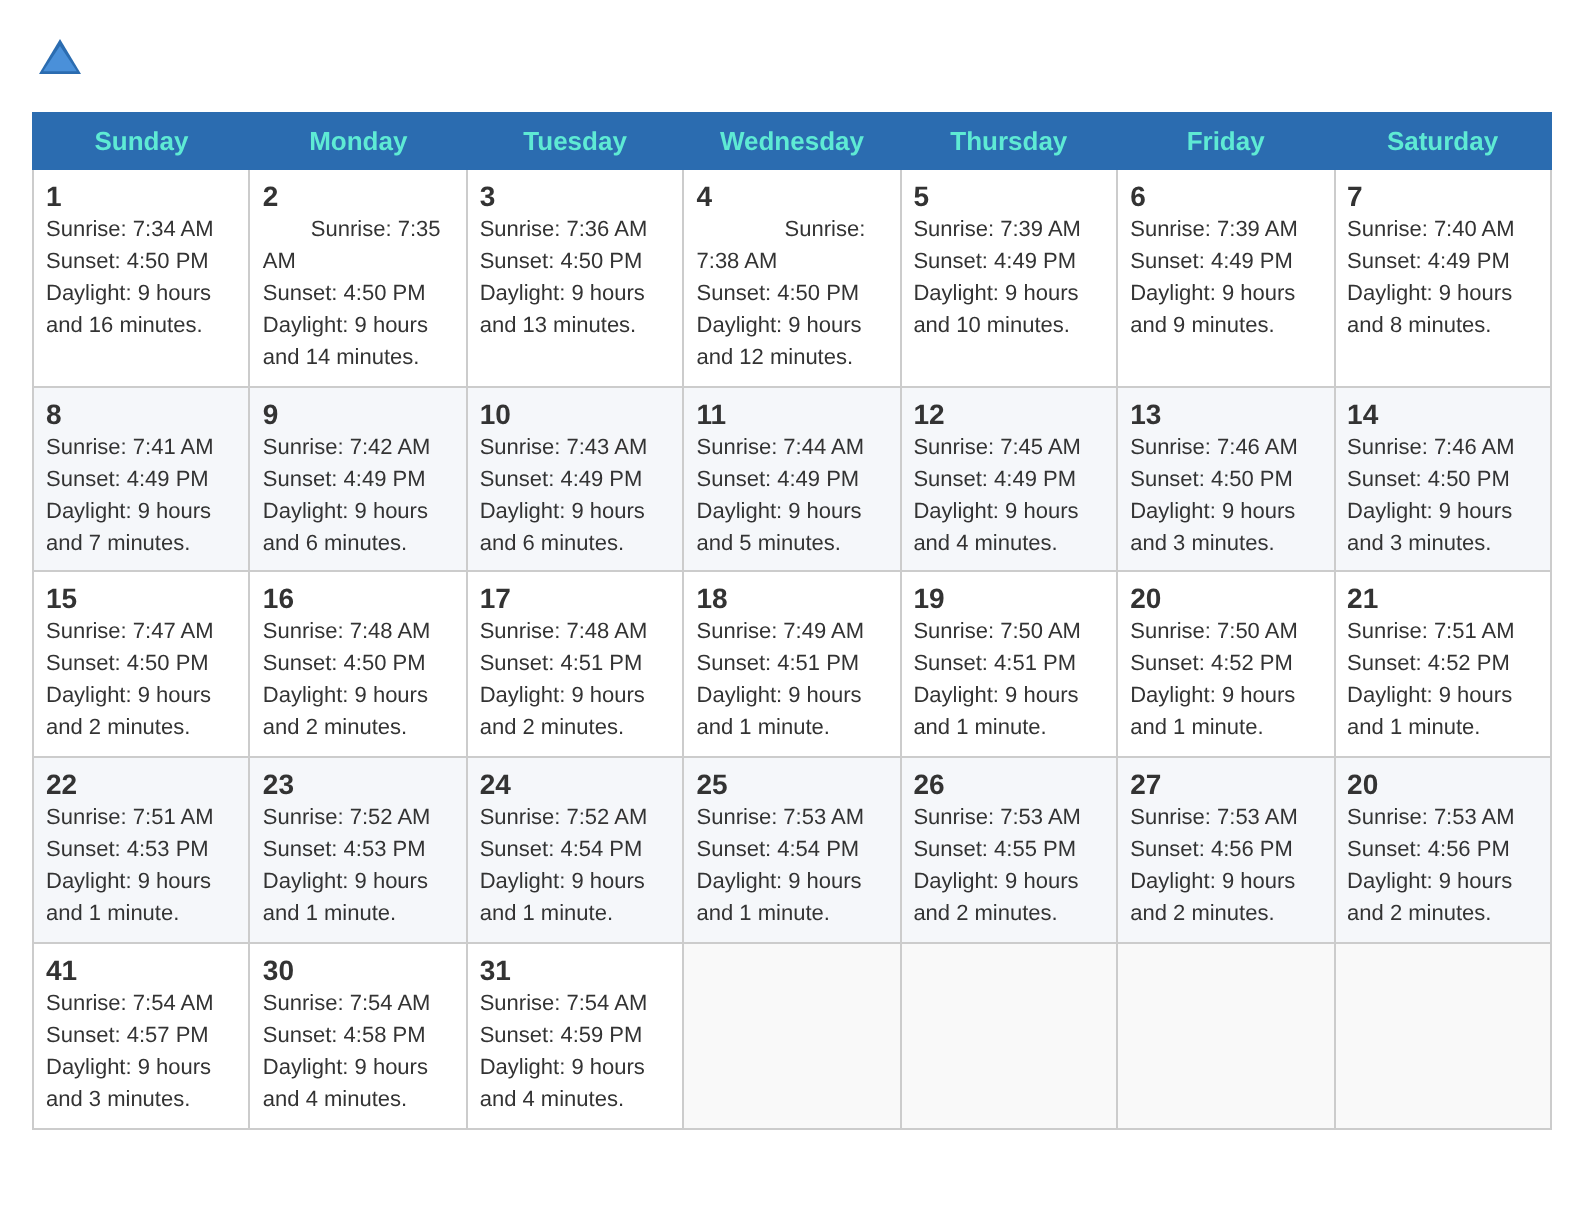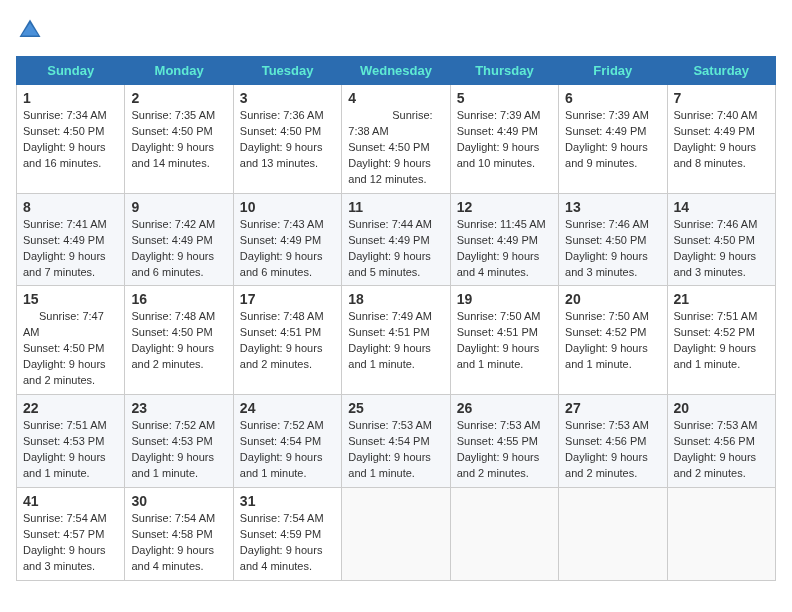--- a/index.html
+++ b/index.html
@@ -117,21 +117,21 @@
         <th>Thursday</th>
         <th>Friday</th>
         <th>Saturday</th>
       </tr>
   </thead>
   <tbody id="calendar-body">
   <tr>
         <td><span class="day-num">1</span><span class="cell-text" style="white-space: pre-line;">Sunrise: 7:34 AM
 Sunset: 4:50 PM
 Daylight: 9 hours and 16 minutes.</span></td>
-        <td><span class="day-num">2</span><span class="cell-text" style="white-space: pre-line;">Sunrise: 7:35 AM
+        <td><span class="day-num">2</span><span class="cell-text" style="white-space: pre-line; margin-left: 24px;">Sunrise: 7:35 AM
 Sunset: 4:50 PM
 Daylight: 9 hours and 14 minutes.</span></td>
         <td><span class="day-num">3</span><span class="cell-text" style="white-space: pre-line; margin-top: 44px;">Sunrise: 7:36 AM
 Sunset: 4:50 PM
 Daylight: 9 hours and 13 minutes.</span></td>
         <td><span class="day-num">4</span><span class="cell-text" style="white-space: pre-line; margin-left: 44px;">Sunrise: 7:38 AM
 Sunset: 4:50 PM
 Daylight: 9 hours and 12 minutes.</span></td>
         <td><span class="day-num">5</span><span class="cell-text" style="white-space: pre-line;">Sunrise: 7:39 AM
 Sunset: 4:49 PM
@@ -149,32 +149,32 @@
 Daylight: 9 hours and 7 minutes.</span></td>
         <td><span class="day-num">9</span><span class="cell-text" style="white-space: pre-line;">Sunrise: 7:42 AM
 Sunset: 4:49 PM
 Daylight: 9 hours and 6 minutes.</span></td>
         <td><span class="day-num">10</span><span class="cell-text" style="white-space: pre-line;">Sunrise: 7:43 AM
 Sunset: 4:49 PM
 Daylight: 9 hours and 6 minutes.</span></td>
         <td><span class="day-num">11</span><span class="cell-text" style="white-space: pre-line;">Sunrise: 7:44 AM
 Sunset: 4:49 PM
 Daylight: 9 hours and 5 minutes.</span></td>
-        <td><span class="day-num">12</span><span class="cell-text" style="white-space: pre-line;">Sunrise: 11:45 AM
+        <td><span class="day-num">12</span><span class="cell-text" style="white-space: pre-line;">Sunrise: 7:45 AM
 Sunset: 4:49 PM
 Daylight: 9 hours and 4 minutes.</span></td>
         <td><span class="day-num">13</span><span class="cell-text" style="white-space: pre-line;">Sunrise: 7:46 AM
 Sunset: 4:50 PM
 Daylight: 9 hours and 3 minutes.</span></td>
         <td><span class="day-num">14</span><span class="cell-text" style="white-space: pre-line;">Sunrise: 7:46 AM
 Sunset: 4:50 PM
 Daylight: 9 hours and 3 minutes.</span></td>
       </tr>
       <tr>
-        <td><span class="day-num">15</span><span class="cell-text" style="white-space: pre-line; margin-left: 16px;">Sunrise: 7:47 AM
+        <td><span class="day-num">15</span><span class="cell-text" style="white-space: pre-line;">Sunrise: 7:47 AM
 Sunset: 4:50 PM
 Daylight: 9 hours and 2 minutes.</span></td>
         <td><span class="day-num">16</span><span class="cell-text" style="white-space: pre-line;">Sunrise: 7:48 AM
 Sunset: 4:50 PM
 Daylight: 9 hours and 2 minutes.</span></td>
         <td><span class="day-num">17</span><span class="cell-text" style="white-space: pre-line;">Sunrise: 7:48 AM
 Sunset: 4:51 PM
 Daylight: 9 hours and 2 minutes.</span></td>
         <td><span class="day-num">18</span><span class="cell-text" style="white-space: pre-line;">Sunrise: 7:49 AM
 Sunset: 4:51 PM

